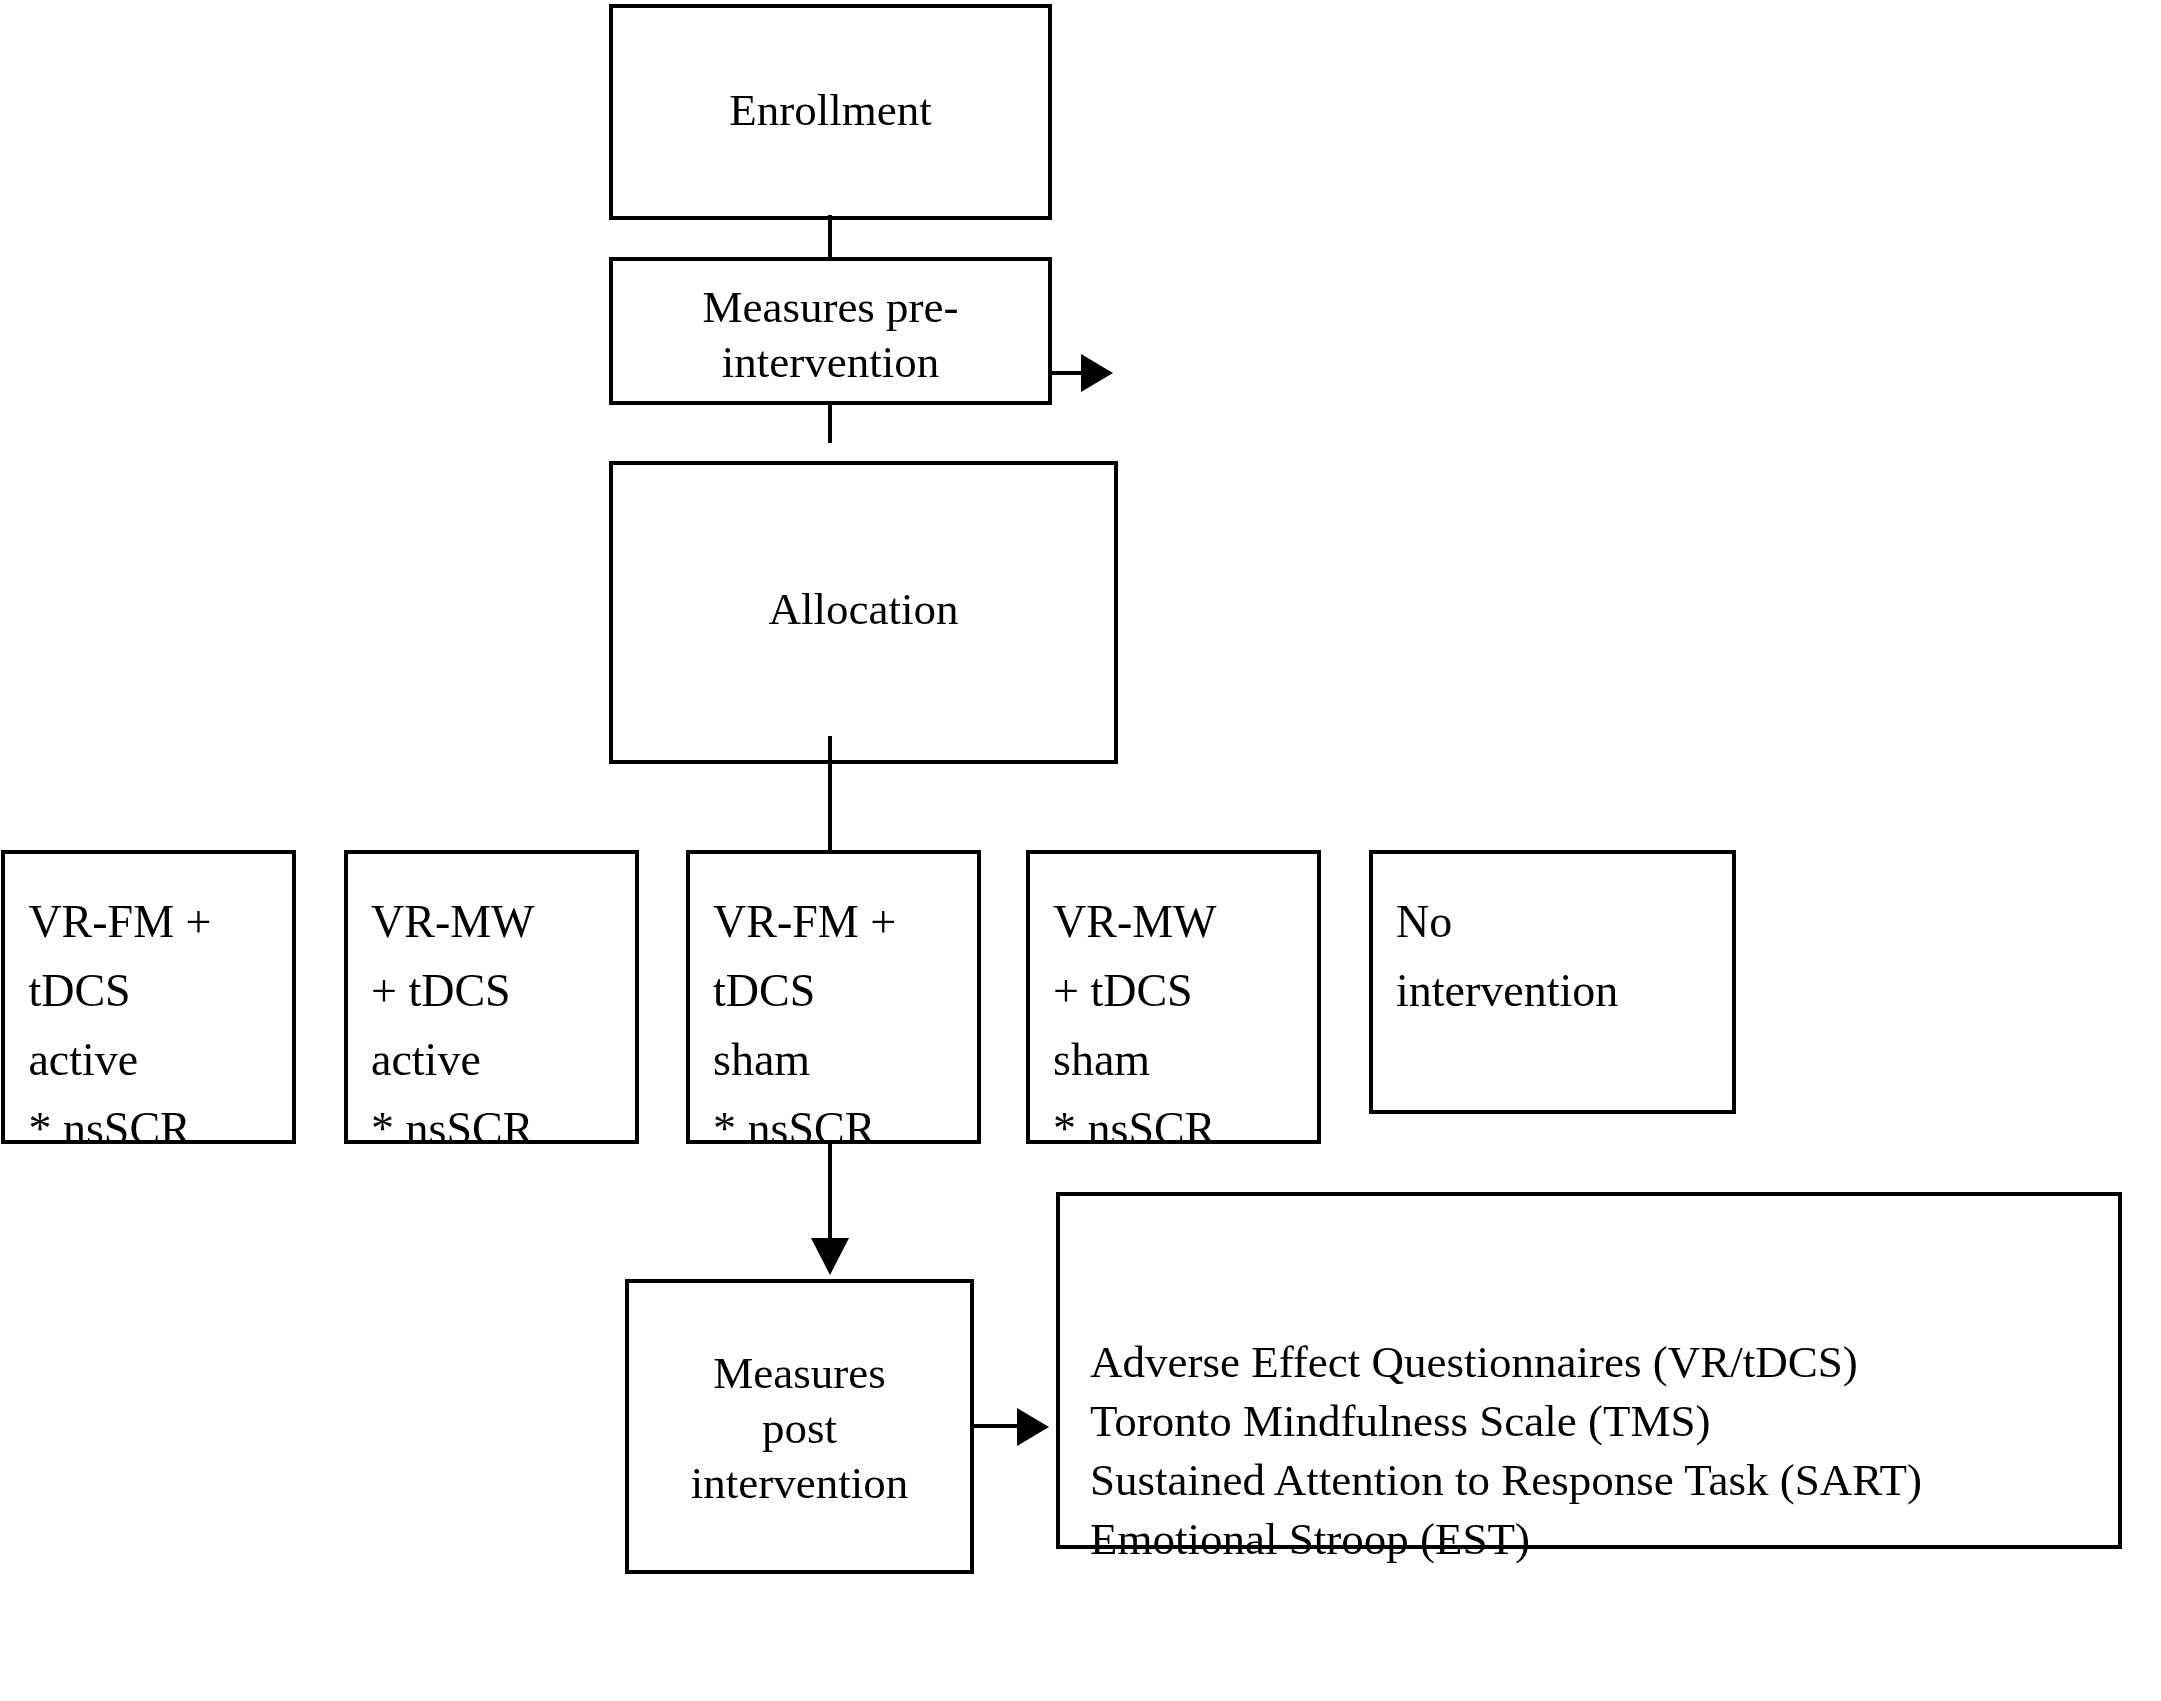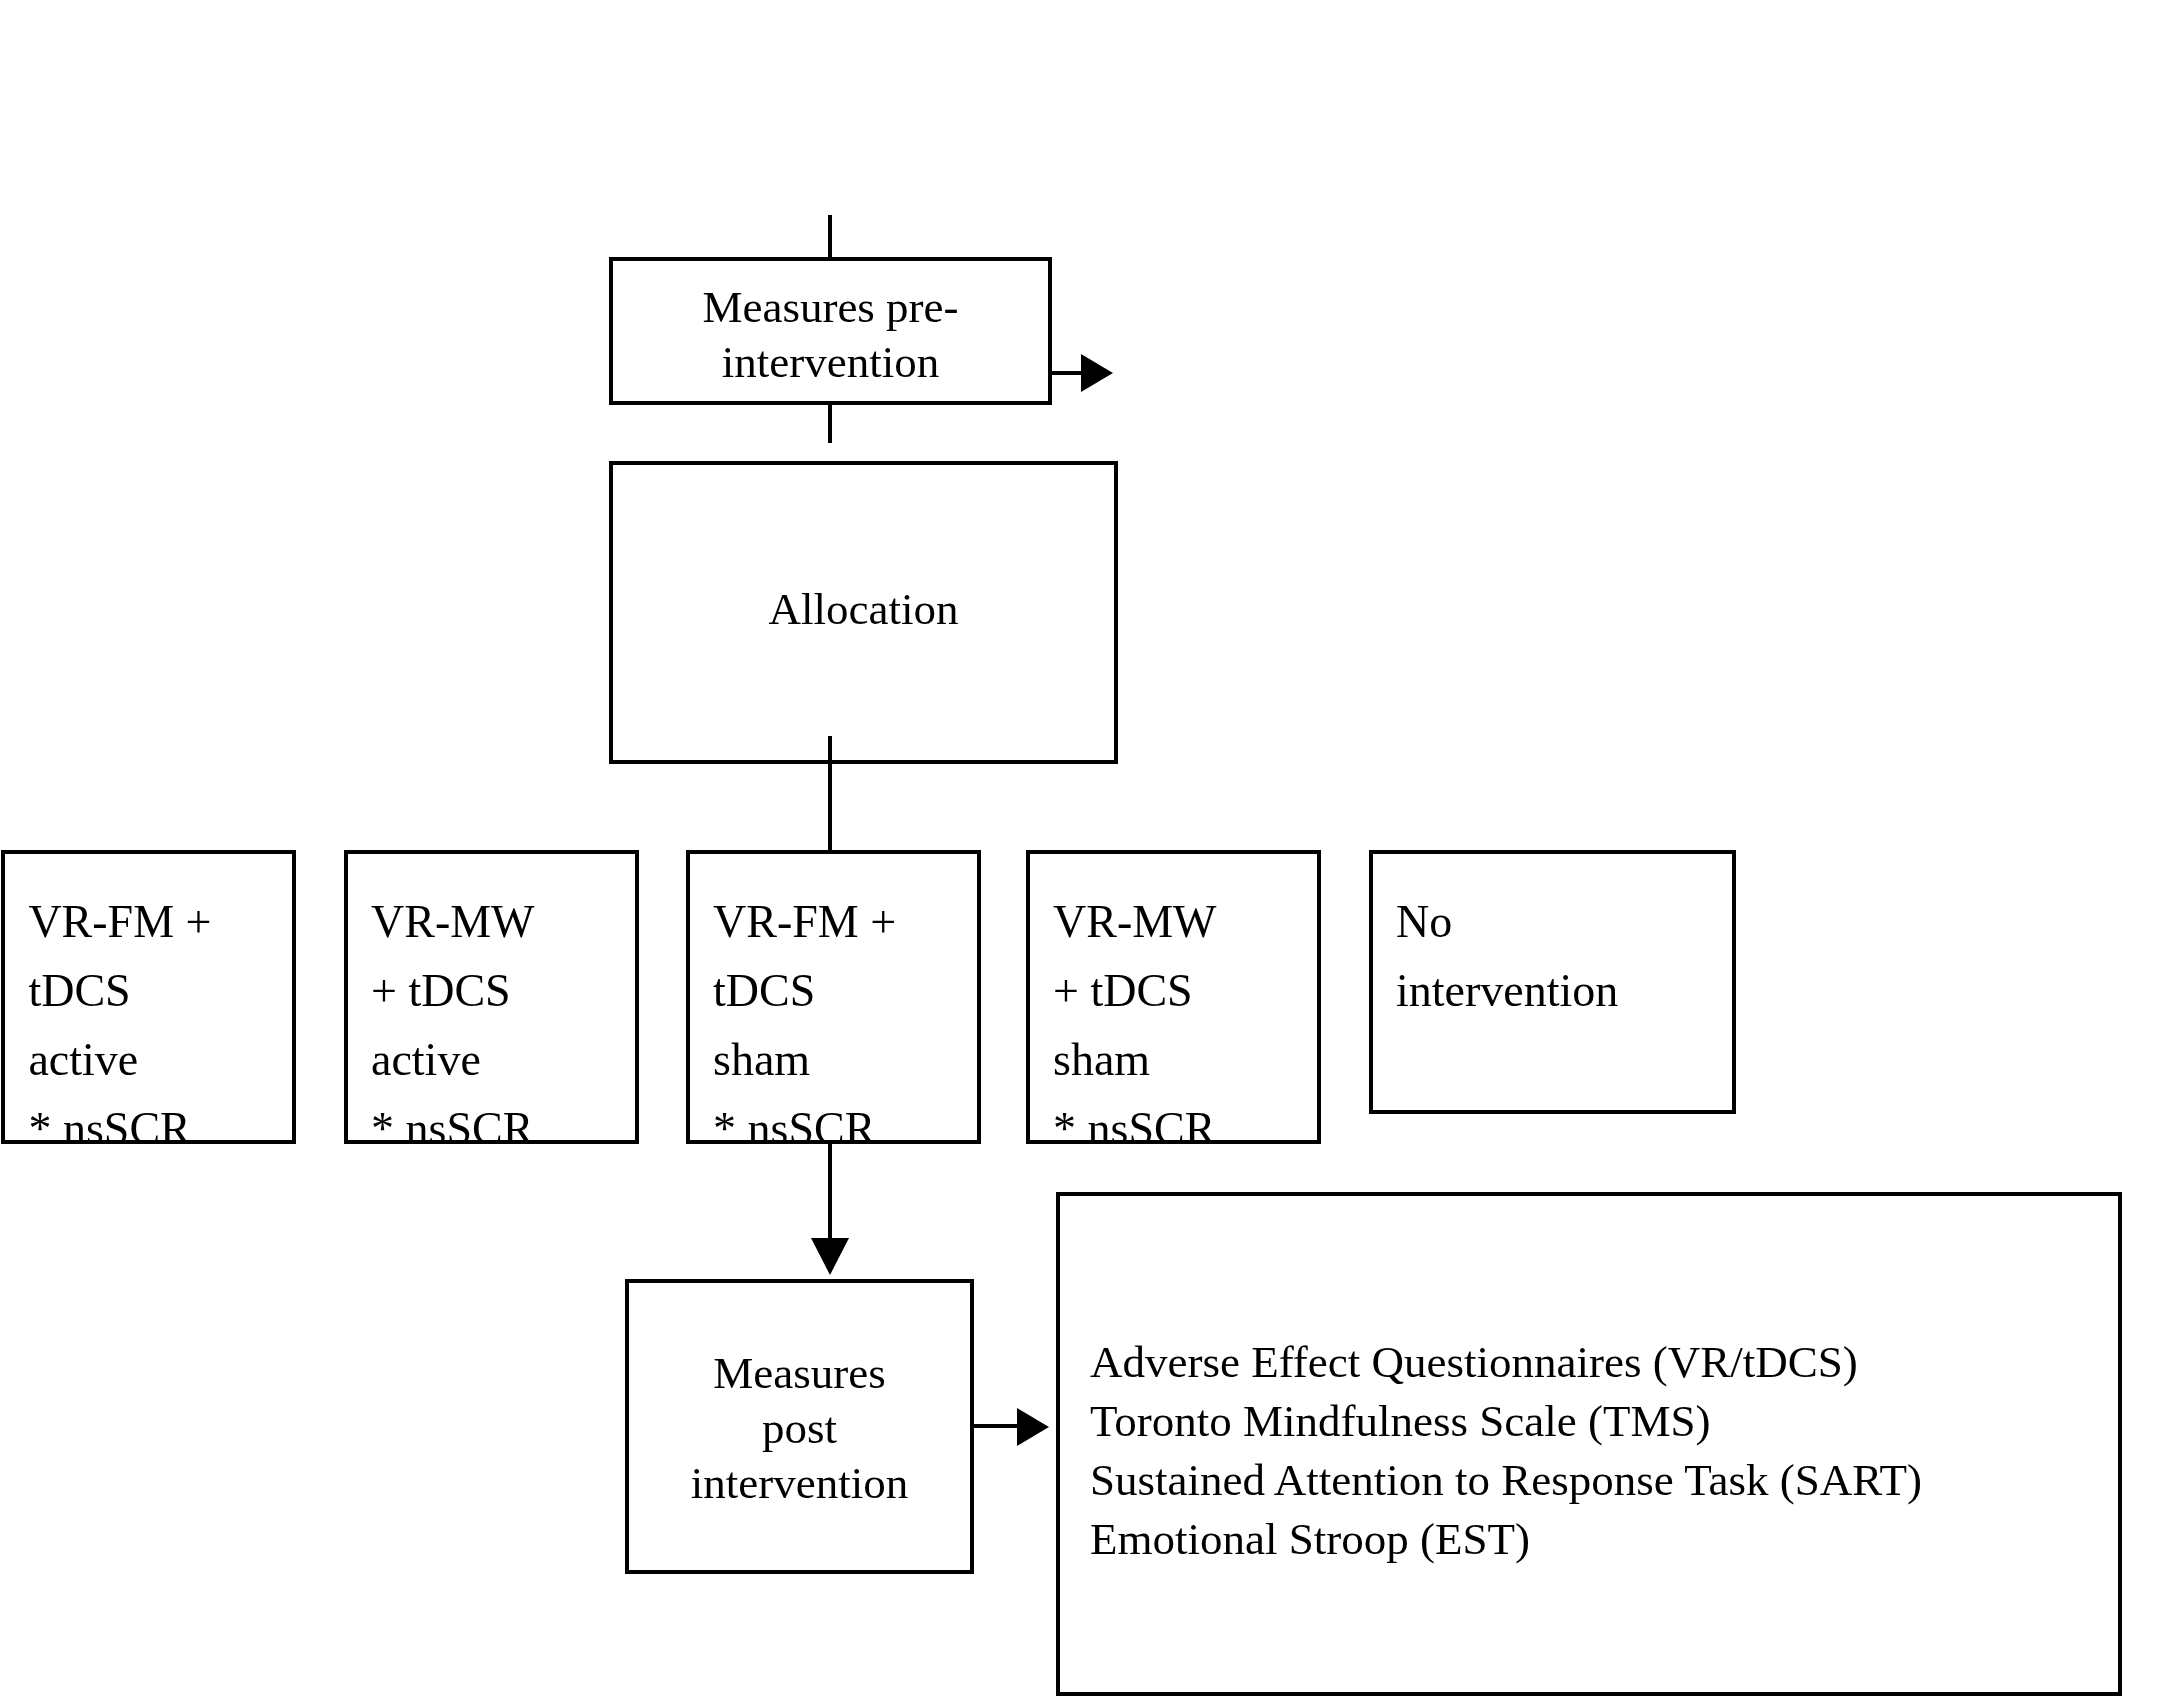--- a/index.html
+++ b/index.html
@@ -62,20 +62,23 @@
   .t-stage   { font-size: 45px; line-height: 53px; }
   .t-measure { font-size: 45px; line-height: 55px; }
   .t-group   { font-size: 46px; line-height: 69px; }
   .t-list    { font-size: 45px; line-height: 59px; }
 </style>
 </head>
 <body>
 
 <div id="canvas">
 
+  <div class="box" style="left:609px; top:3.6px; width:443px; height:216px;">
+    <div class="box-text center-text t-stage" style="top:76px;">Enrollment</div>
+  </div>
 
   <div class="connector v-line" style="left:828px; top:215px; height:45px;"></div>
 
   <div class="box" style="left:609px; top:257px; width:443px; height:148px;padding-left:12px;">
     <div class="box-text center-text t-measure" style="top:19px;">Measures pre-
 intervention</div>
   </div>
 
   <div class="connector h-line" style="left:1048px; top:371px; width:37px;"></div>
   <div class="arrow-right" style="left:1081px; top:354px;"></div>
@@ -127,21 +130,21 @@
 
   <div class="box" style="left:625px; top:1279px; width:349px; height:295px;">
     <div class="box-text center-text t-measure" style="top:63px;">Measures
 post
 intervention</div>
   </div>
 
   <div class="connector h-line" style="left:971px; top:1424px; width:52px;"></div>
   <div class="arrow-right" style="left:1017px; top:1408px;"></div>
 
-  <div class="box" style="left:1056px; top:1192px; width:1066px; height:504px;padding-left:48px;">
+  <div class="box" style="left:1056px; top:1192px; width:1066px; height:357px;padding-left:48px;">
     <div class="box-text left-text t-list" style="left:30px; right:17.3px; top:137px;"><span>Adverse Effect Questionnaires (VR/tDCS)
 Toronto Mindfulness Scale (TMS)
 Sustained Attention to Response Task (SART)
 Emotional Stroop (EST)</span></div>
   </div>
 
 </div>
 
 
 </body></html>

